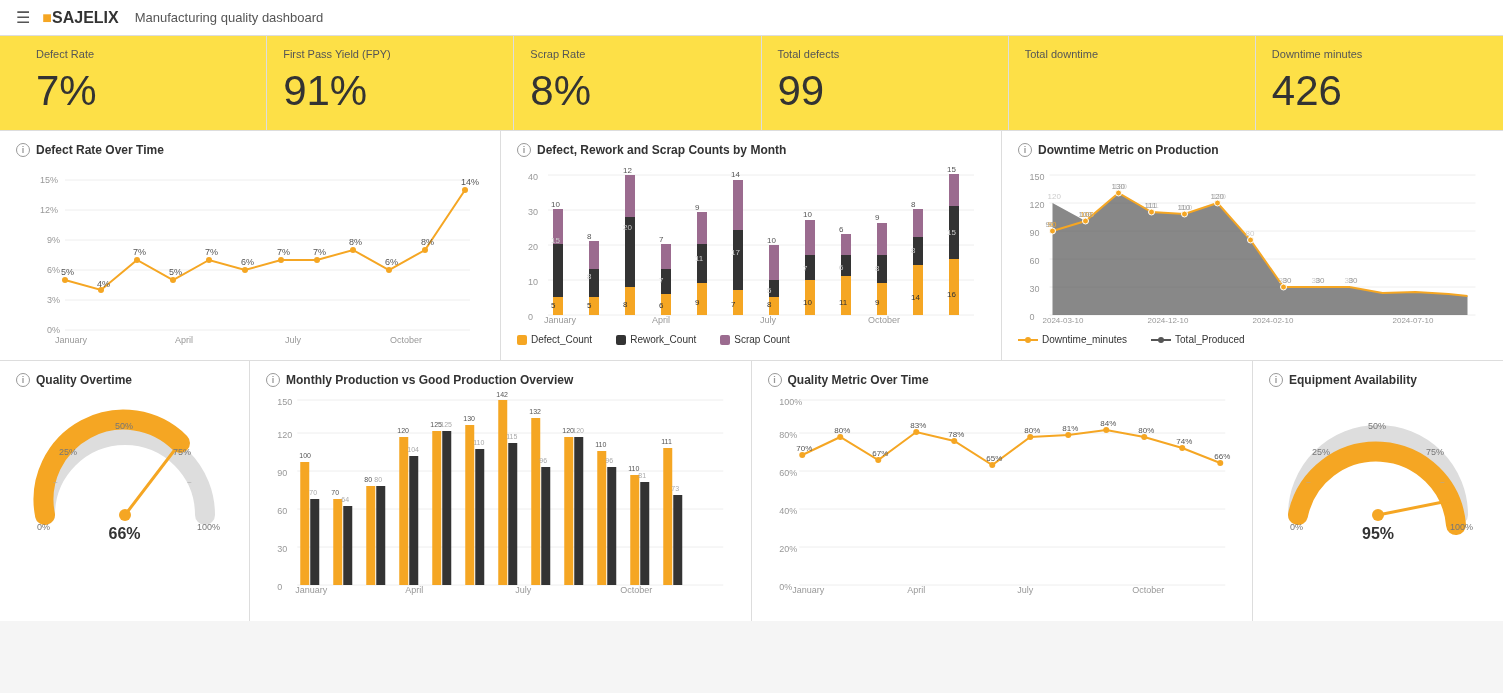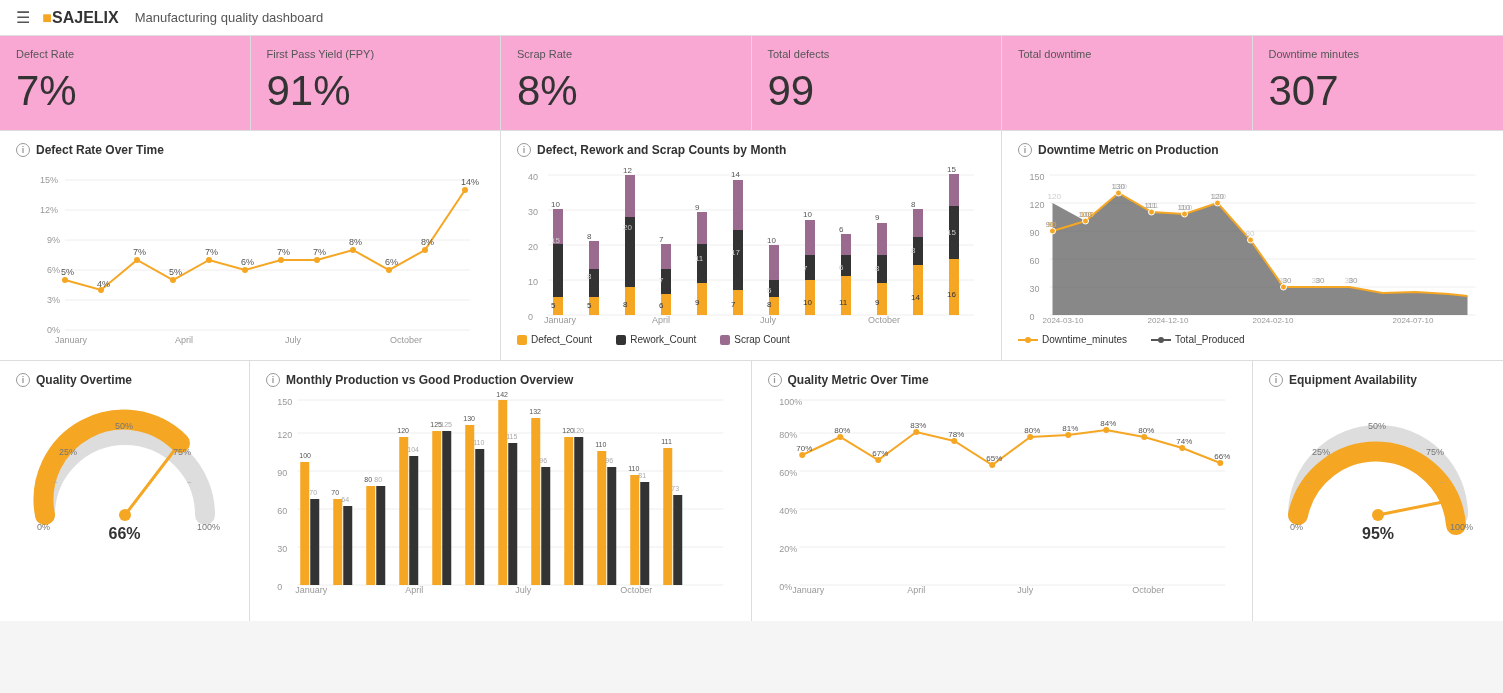--- a/index.html
+++ b/index.html
@@ -17,22 +17,23 @@
     .hamburger { font-size: 16px; cursor: pointer; margin-right: 12px; color: #555; }
     .logo { font-weight: bold; font-size: 16px; color: #f5a623; margin-right: 16px; }
     .logo span { color: #333; }
     .header-title { font-size: 13px; color: #555; }
 
     
     .kpi-row {
       display: grid;
       grid-template-columns: repeat(6, 1fr);
       gap: 0;
-      background: #f9a8d4;
+      background: #fde047;
       border-bottom: 1px solid #ddd;
+      padding-left: 20px;
     }
     .kpi-card {
       padding: 12px 16px 16px;
       border-right: 1px solid #ddd;
     }
     .kpi-card:last-child { border-right: none; }
     .kpi-label { font-size: 11px; color: #555; margin-bottom: 8px; }
     .kpi-value { font-size: 42px; color: #333; font-weight: 300; line-height: 1.1; }
 
     
@@ -124,21 +125,21 @@
   </div>
   <div class="kpi-card">
     <div class="kpi-label">Total defects</div>
     <div class="kpi-value">99</div>
   </div>
   <div class="kpi-card">
     <div class="kpi-label">Total downtime</div>
   </div>
   <div class="kpi-card">
     <div class="kpi-label">Downtime minutes</div>
-    <div class="kpi-value">307</div>
+    <div class="kpi-value">426</div>
   </div>
 </div>
 
 <div class="charts-section">
 
   <div class="chart-panel">
     <div class="chart-title">
       <span class="info-icon">i</span>
       <span>Defect Rate Over Time</span>
     </div>

